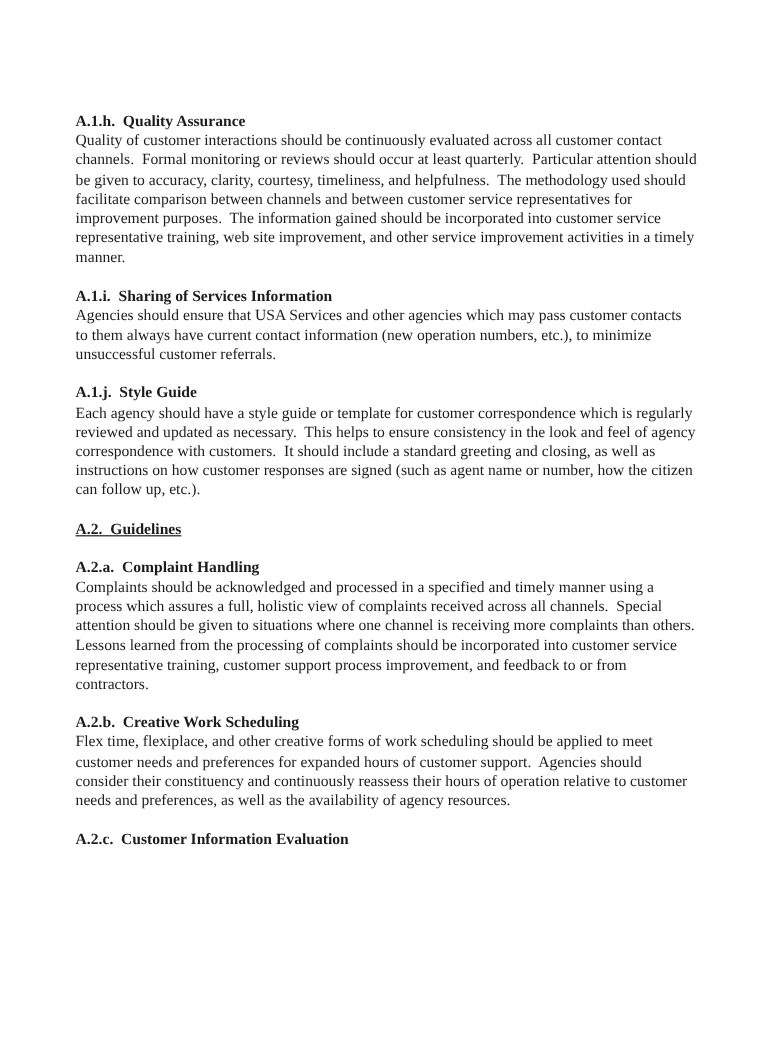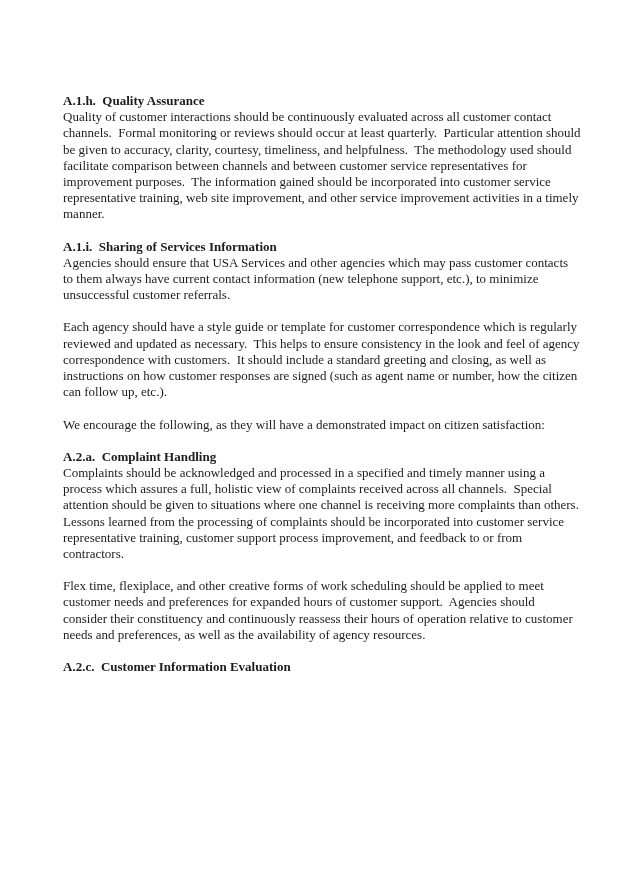--- a/index.html
+++ b/index.html
@@ -61,37 +61,39 @@
 <div class="page">
   <div class="content">
 
     <div class="section">
       <h2 class="section-heading">A.1.h.  Quality Assurance</h2>
       <p class="section-body">Quality of customer interactions should be continuously evaluated across all customer contact channels.  Formal monitoring or reviews should occur at least quarterly.  Particular attention should be given to accuracy, clarity, courtesy, timeliness, and helpfulness.  The methodology used should facilitate comparison between channels and between customer service representatives for improvement purposes.  The information gained should be incorporated into customer service representative training, web site improvement, and other service improvement activities in a timely manner.</p>
     </div>
 
     <div class="section">
       <h2 class="section-heading">A.1.i.  Sharing of Services Information</h2>
-      <p class="section-body">Agencies should ensure that USA Services and other agencies which may pass customer contacts to them always have current contact information (new telephone support, etc.), to minimize unsuccessful customer referrals.</p>
+      <p class="section-body">Agencies should ensure that USA Services and other agencies which may pass customer contacts to them always have current contact information (new operation numbers, etc.), to minimize unsuccessful customer referrals.</p>
     </div>
 
     <div class="section">
+      <h2 class="section-heading">A.1.j.  Style Guide</h2>
       <p class="section-body">Each agency should have a style guide or template for customer correspondence which is regularly reviewed and updated as necessary.  This helps to ensure consistency in the look and feel of agency correspondence with customers.  It should include a standard greeting and closing, as well as instructions on how customer responses are signed (such as agent name or number, how the citizen can follow up, etc.).</p>
     </div>
 
     <div class="section spaced-body">
-      <p class="section-body">We encourage the following, as they will have a demonstrated impact on citizen satisfaction:</p>
+      <h2 class="section-heading underlined">A.2.  Guidelines</h2>
     </div>
 
     <div class="section">
       <h2 class="section-heading">A.2.a.  Complaint Handling</h2>
       <p class="section-body">Complaints should be acknowledged and processed in a specified and timely manner using a process which assures a full, holistic view of complaints received across all channels.  Special attention should be given to situations where one channel is receiving more complaints than others.  Lessons learned from the processing of complaints should be incorporated into customer service representative training, customer support process improvement, and feedback to or from contractors.</p>
     </div>
 
     <div class="section">
+      <h2 class="section-heading">A.2.b.  Creative Work Scheduling</h2>
       <p class="section-body">Flex time, flexiplace, and other creative forms of work scheduling should be applied to meet customer needs and preferences for expanded hours of customer support.  Agencies should consider their constituency and continuously reassess their hours of operation relative to customer needs and preferences, as well as the availability of agency resources.</p>
     </div>
 
     <div class="section">
       <h2 class="section-heading">A.2.c.  Customer Information Evaluation</h2>
     </div>
 
   </div>
 
   <div class="page-footer">11</div>

